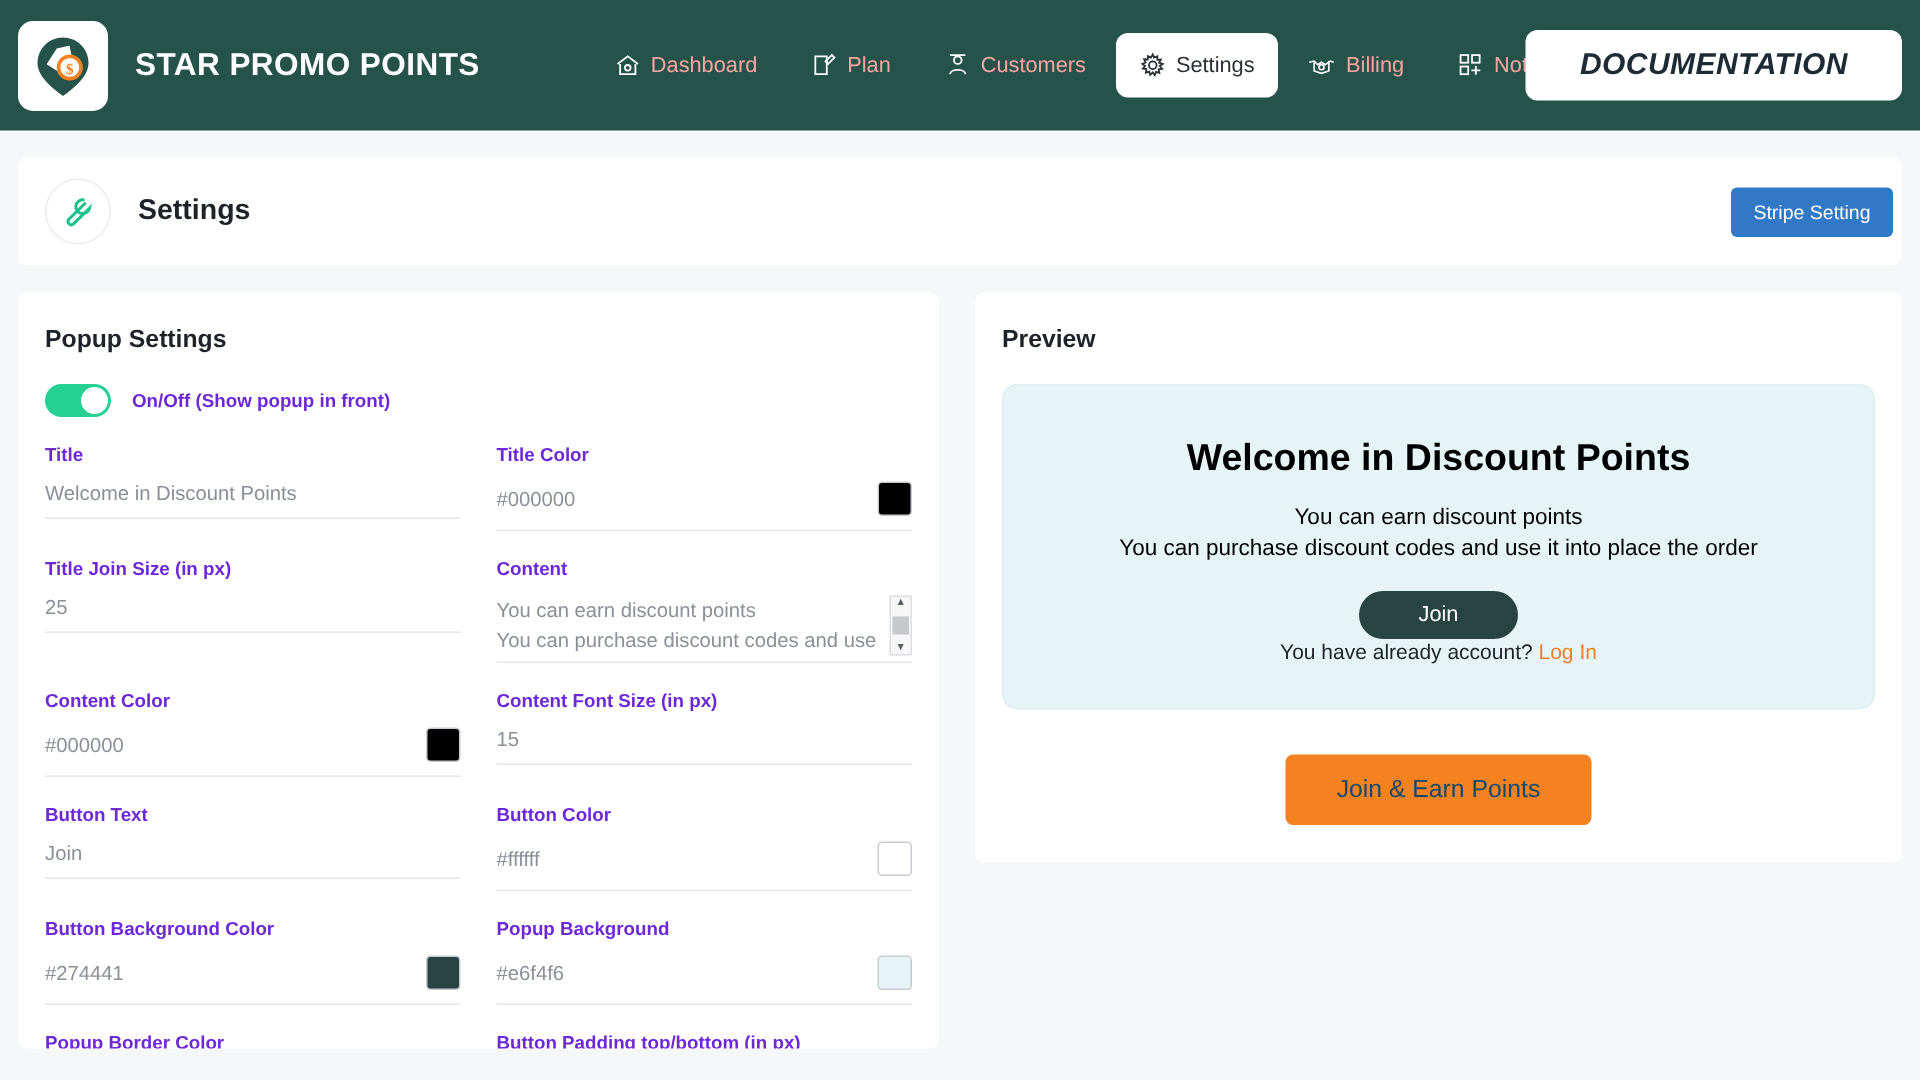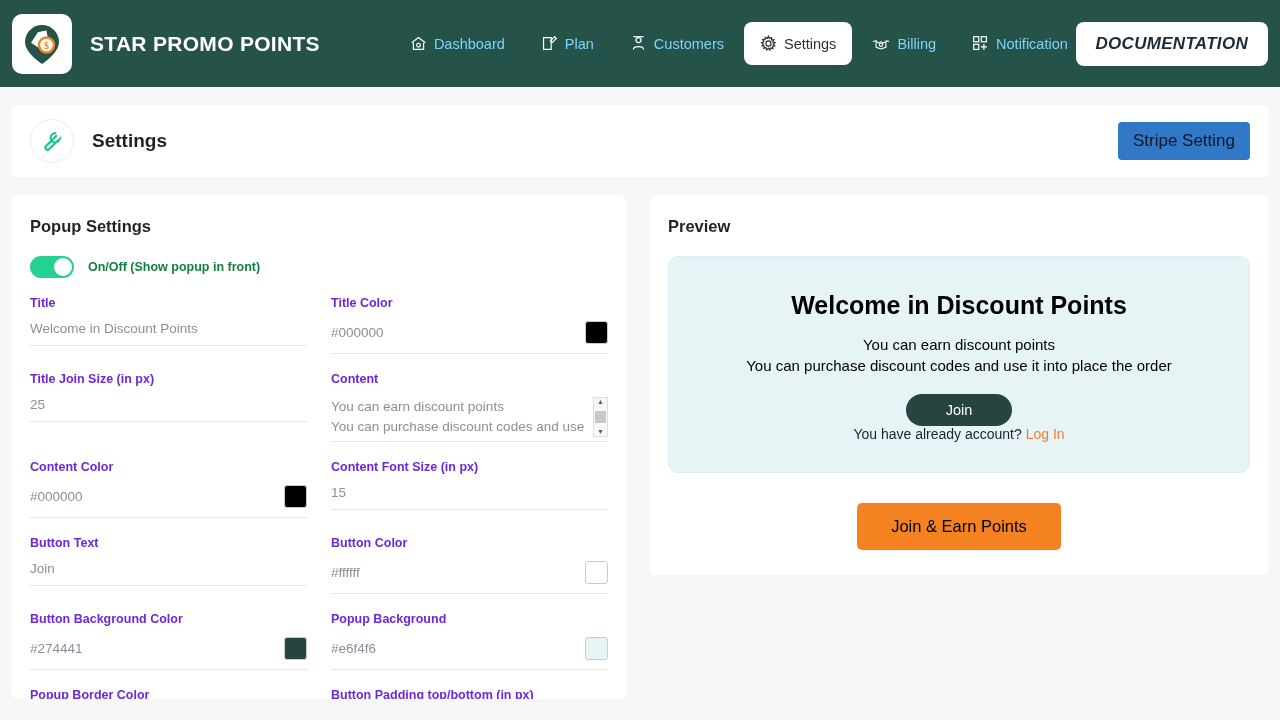--- a/index.html
+++ b/index.html
@@ -37,43 +37,43 @@
   .nav-items {
     display: flex;
     align-items: center;
     margin-left: 60px;
     gap: 4px;
   }
   .nav-item {
     display: flex;
     align-items: center;
     gap: 7px;
-    color: #7dd3fc;
+    color: #fca5a5;
     font-size: 14.5px;
     padding: 13px 16px;
     border-radius: 8px;
     white-space: nowrap;
     cursor: pointer;
   }
   .nav-item.active {
     background: #ffffff;
     color: #2b2f36;
   }
   .nav-item .ico { display: flex; align-items: center; }
   .nav-spacer { margin-left: 14px; }
   .doc-btn {
     position: absolute;
     right: 12px;
     background: #ffffff;
     color: #1d2b35;
-    font-size: 17px;
+    font-size: 20px;
     font-weight: bold;
     font-style: italic;
     letter-spacing: .3px;
-    padding: 12px 20px;
+    padding: 12px 36px;
     border-radius: 8px;
     border: none;
     cursor: pointer;
     font-family: "Liberation Sans", sans-serif;
   }
 
   
   .page { padding: 0 12px; }
 
   .settings-bar {
@@ -93,26 +93,26 @@
     display: flex; align-items: center; justify-content: center;
     flex: none;
   }
   .settings-title {
     margin-left: 18px;
     font-size: 19px;
     font-weight: bold;
     color: #1f2329;
   }
   .stripe-btn {
-    position: absolute; right: 18px;
+    position: absolute; right: 6px;
     background: #3178c6;
-    color: #0f172a;
+    color: #ffffff;
     border: none;
     border-radius: 4px;
-    font-size: 17px;
+    font-size: 13px;
     padding: 9px 15px;
     cursor: pointer;
     font-family: "Liberation Sans", sans-serif;
   }
 
   .columns {
     display: flex;
     gap: 24px;
     margin-top: 18px;
   }
@@ -142,21 +142,21 @@
     flex: none;
   }
   .toggle::after {
     content: "";
     position: absolute;
     width: 18px; height: 18px;
     border-radius: 50%;
     background: #ffffff;
     top: 2px; right: 2px;
   }
-  .toggle-label { font-size: 12.5px; font-weight: bold; color: #15803d; }
+  .toggle-label { font-size: 12.5px; font-weight: bold; color: #6d28d9; }
 
   
   .fields {
     display: grid;
     grid-template-columns: 1fr 1fr;
     column-gap: 24px;
   }
   .field { padding-bottom: 0; }
   .field-label {
     font-size: 12.5px;
@@ -246,21 +246,21 @@
     font-family: "Liberation Sans", sans-serif;
   }
   .pv-foot {
     font-size: 14px;
     color: #1f2329;
   }
   .pv-foot a { color: #f08030; text-decoration: none; cursor: pointer; }
   .cta-wrap { text-align: center; }
   .cta-btn {
     background: #f58220;
-    color: #000000;
+    color: #0c4a6e;
     border: none;
     border-radius: 5px;
     padding: 14px 34px;
     font-size: 16.5px;
     cursor: pointer;
     font-family: "Liberation Sans", sans-serif;
   }
 </style>
 </head>
 <body>

